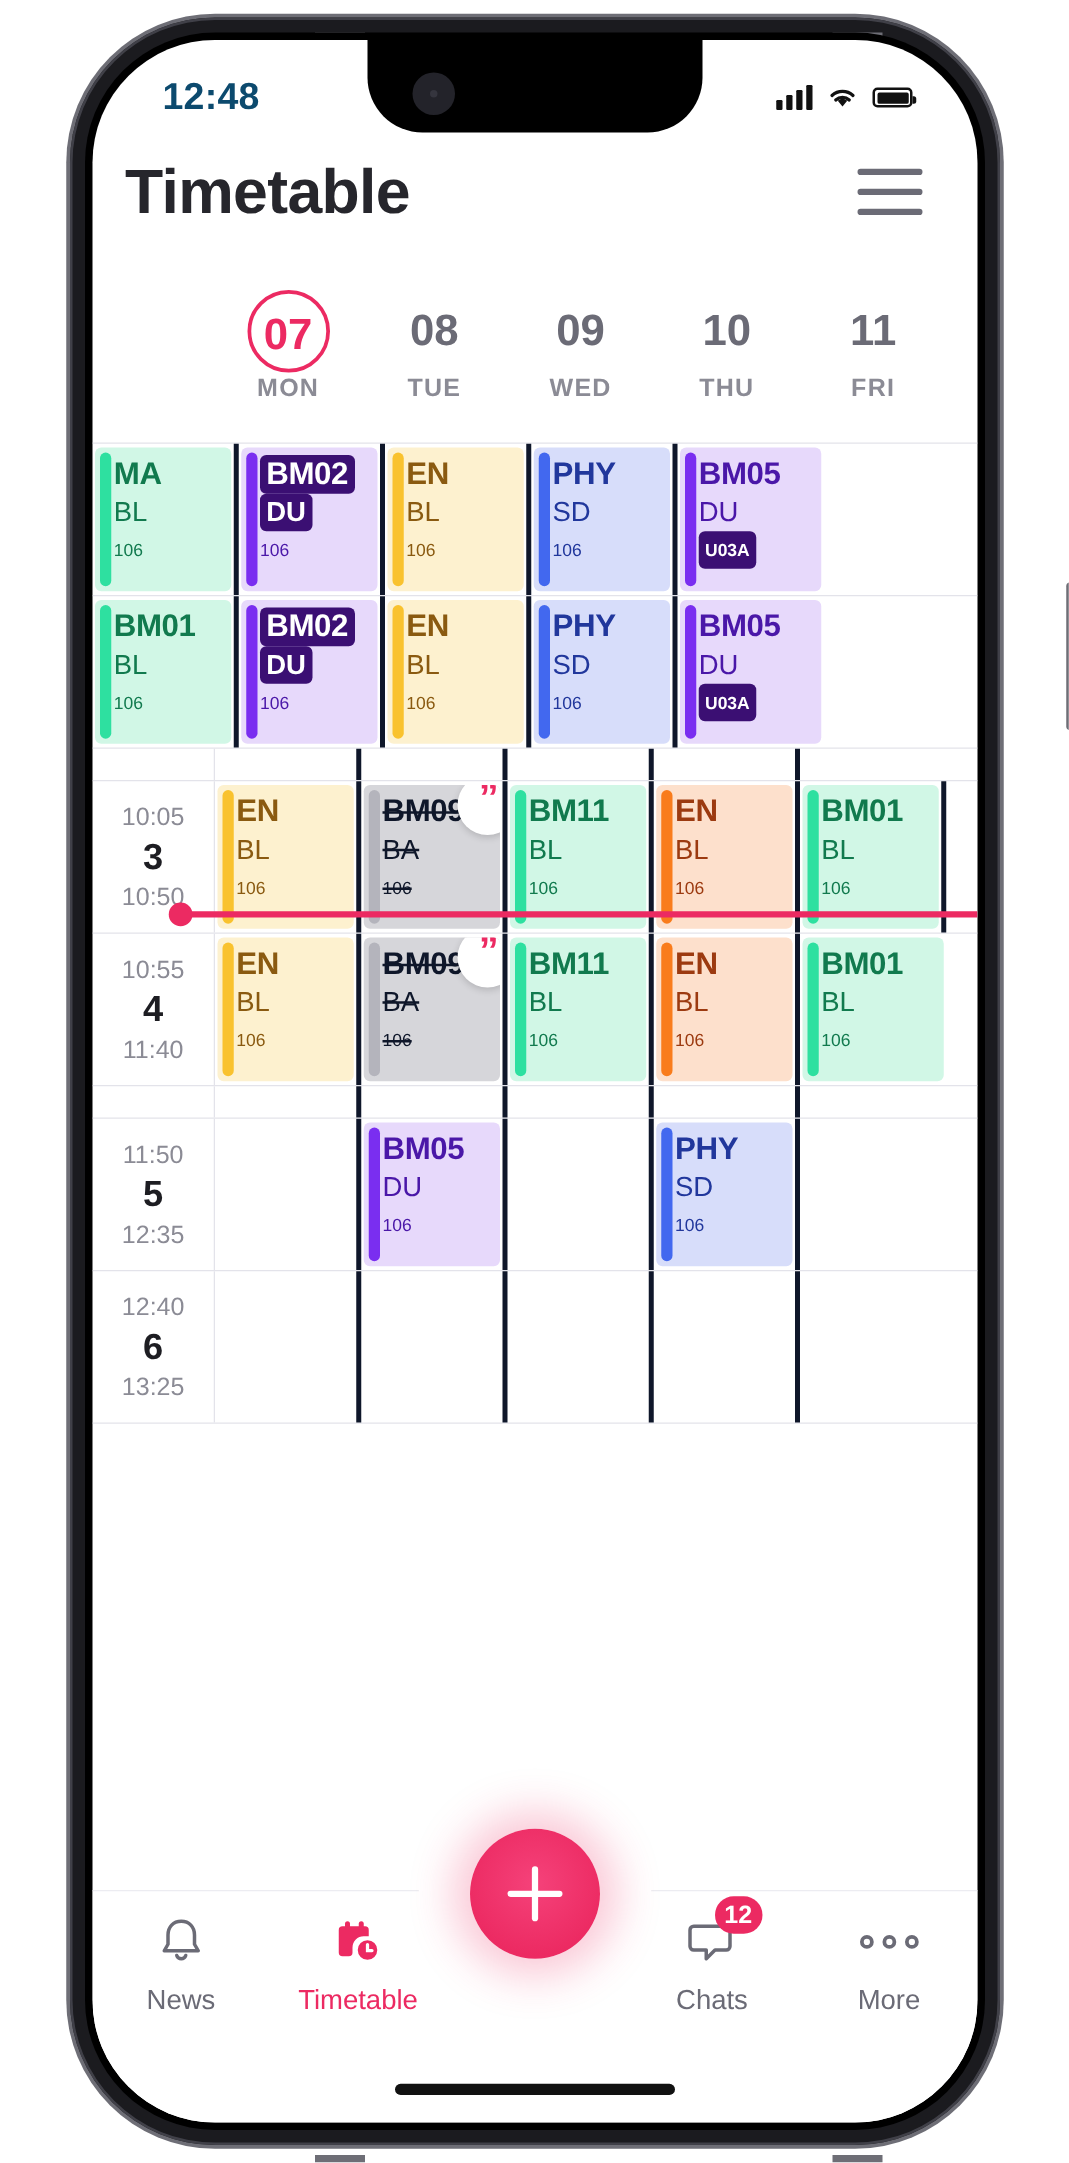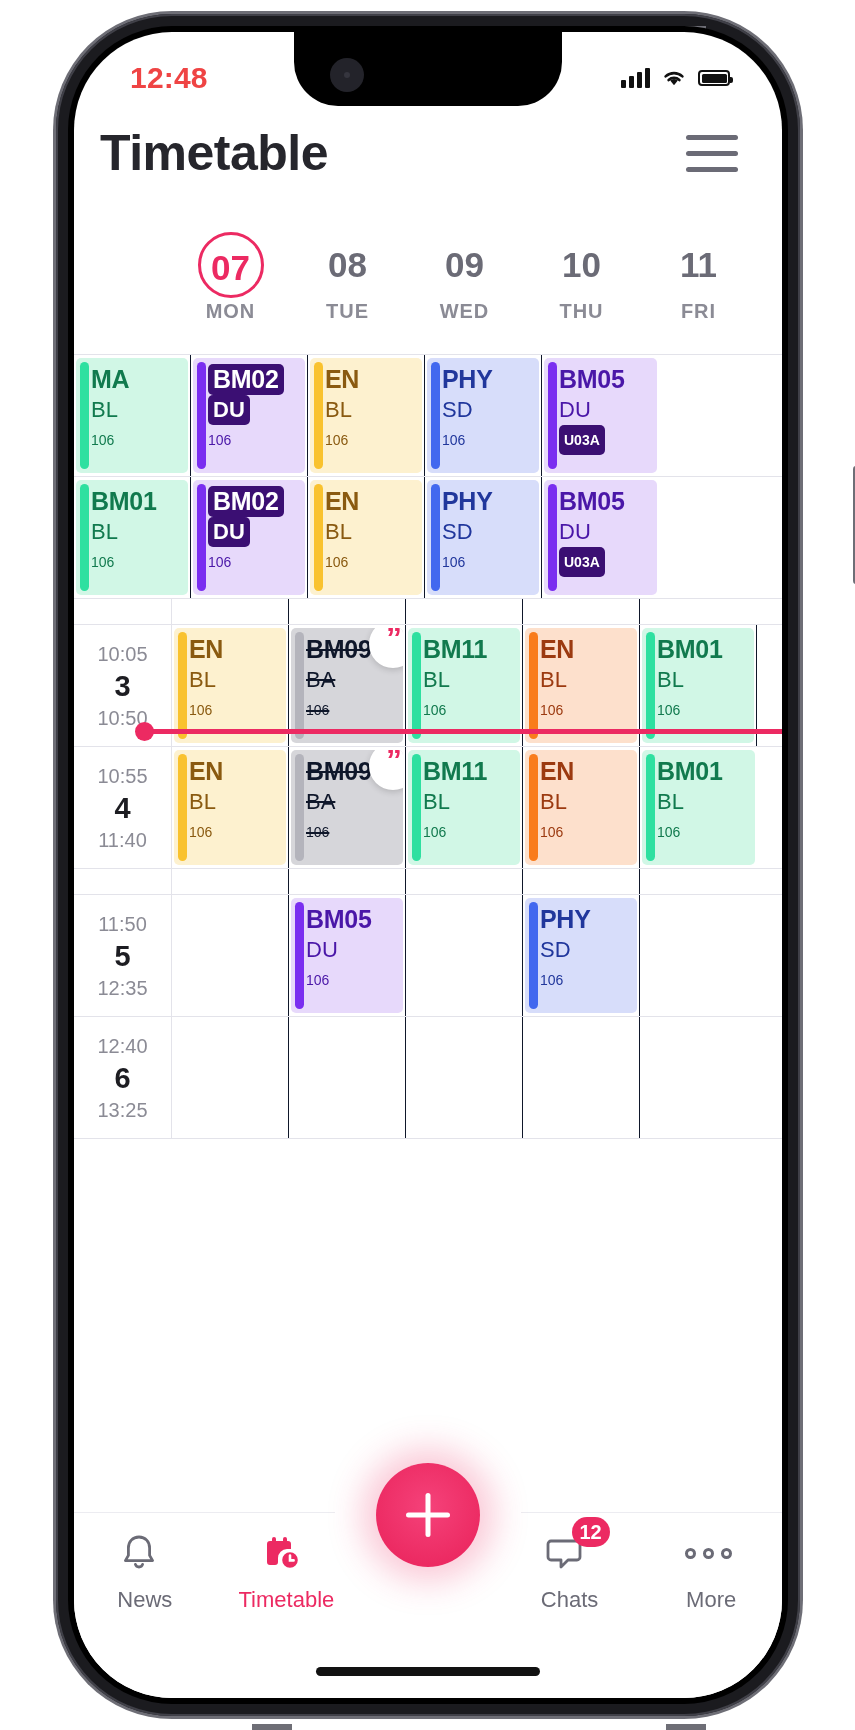--- a/index.html
+++ b/index.html
@@ -64,21 +64,21 @@
     bottom: 22px; width:224px; height:9px; border-radius:6px; background:#111;
     z-index: 30;
   }
 
   
   .statusbar{
     position:absolute; left:0; top:0; width:100%; height:74px;
     display:flex; align-items:center; justify-content:space-between;
     padding: 18px 52px 0 56px; z-index: 30;
   }
-  .sb-time{ font-size:30px; font-weight:600; color:#ef4444; letter-spacing:0.2px; }
+  .sb-time{ font-size:30px; font-weight:600; color:#0c4a6e; letter-spacing:0.2px; }
   .sb-right{ display:flex; align-items:center; gap:11px; }
   .sig{ display:flex; align-items:flex-end; gap:3px; height:20px; }
   .sig i{ display:block; width:5px; background:#111; border-radius:1px; }
   .sig i:nth-child(1){height:8px}
   .sig i:nth-child(2){height:12px}
   .sig i:nth-child(3){height:16px}
   .sig i:nth-child(4){height:20px}
   .batt{
     width:32px;height:16px;border:2px solid #111;border-radius:4px;position:relative;
   }
@@ -118,21 +118,21 @@
   .row.break{ height:26px; }
   .row.lesson{ height:122px; }
   .timecell{
     width:98px; flex:none; position:relative;
     display:flex; flex-direction:column; align-items:center; justify-content:center;
     border-right:1px solid #e3e3ea;
   }
   .timecell .t{ font-size:20px; color:#8b8b95; line-height:26px;}
   .timecell .pnum{ font-size:29px; font-weight:700; color:#1d1d22; line-height:38px;}
   .daycell{
-    width:117px; flex:none; border-right:1px solid #0f172a;
+    width:117px; flex:none; border-right:4px solid #0f172a;
     padding:3px 2px; position:relative;
   }
   .daycell:last-child{ border-right:none; }
 
   .lesson-card{
     position:relative; width:100%; height:100%;
     border-radius:5px; padding:6px 6px 6px 15px; overflow:hidden;
   }
   .lesson-card .bar{
     position:absolute; left:4px; top:4px; bottom:4px; width:9px; border-radius:5px;
@@ -179,21 +179,21 @@
     box-shadow: 0 2px 0 0 #fff;
   }
   .tabs{
     position:absolute; left:0; top:14px; width:100%;
     display:flex; align-items:flex-start;
   }
   .tab{ width:141.6px; display:flex; flex-direction:column; align-items:center; gap:8px; }
   .tab .label{ font-size:22px; color:#6b6b76; }
   .tab.active .label{ color:#ec2a62; }
   .tab.spacer{ visibility:hidden; }
-  .ico{ width:52px; height:52px; position:relative; display:flex;align-items:center;justify-content:flex-start;}
+  .ico{ width:52px; height:52px; position:relative; display:flex;align-items:center;justify-content:center;}
 
   .fab{
     position:absolute; left:50%; transform:translateX(-50%);
     top:-50px; width:104px; height:104px; border-radius:50%;
     background: radial-gradient(circle at 50% 42%, #f5427a 0%, #ec2a62 72%);
     box-shadow: 0 0 34px 14px rgba(236,42,98,.26);
     display:flex; align-items:center; justify-content:center; z-index:28;
   }
   .fab .plus{ position:relative; width:44px; height:44px; }
   .fab .plus::before, .fab .plus::after{

